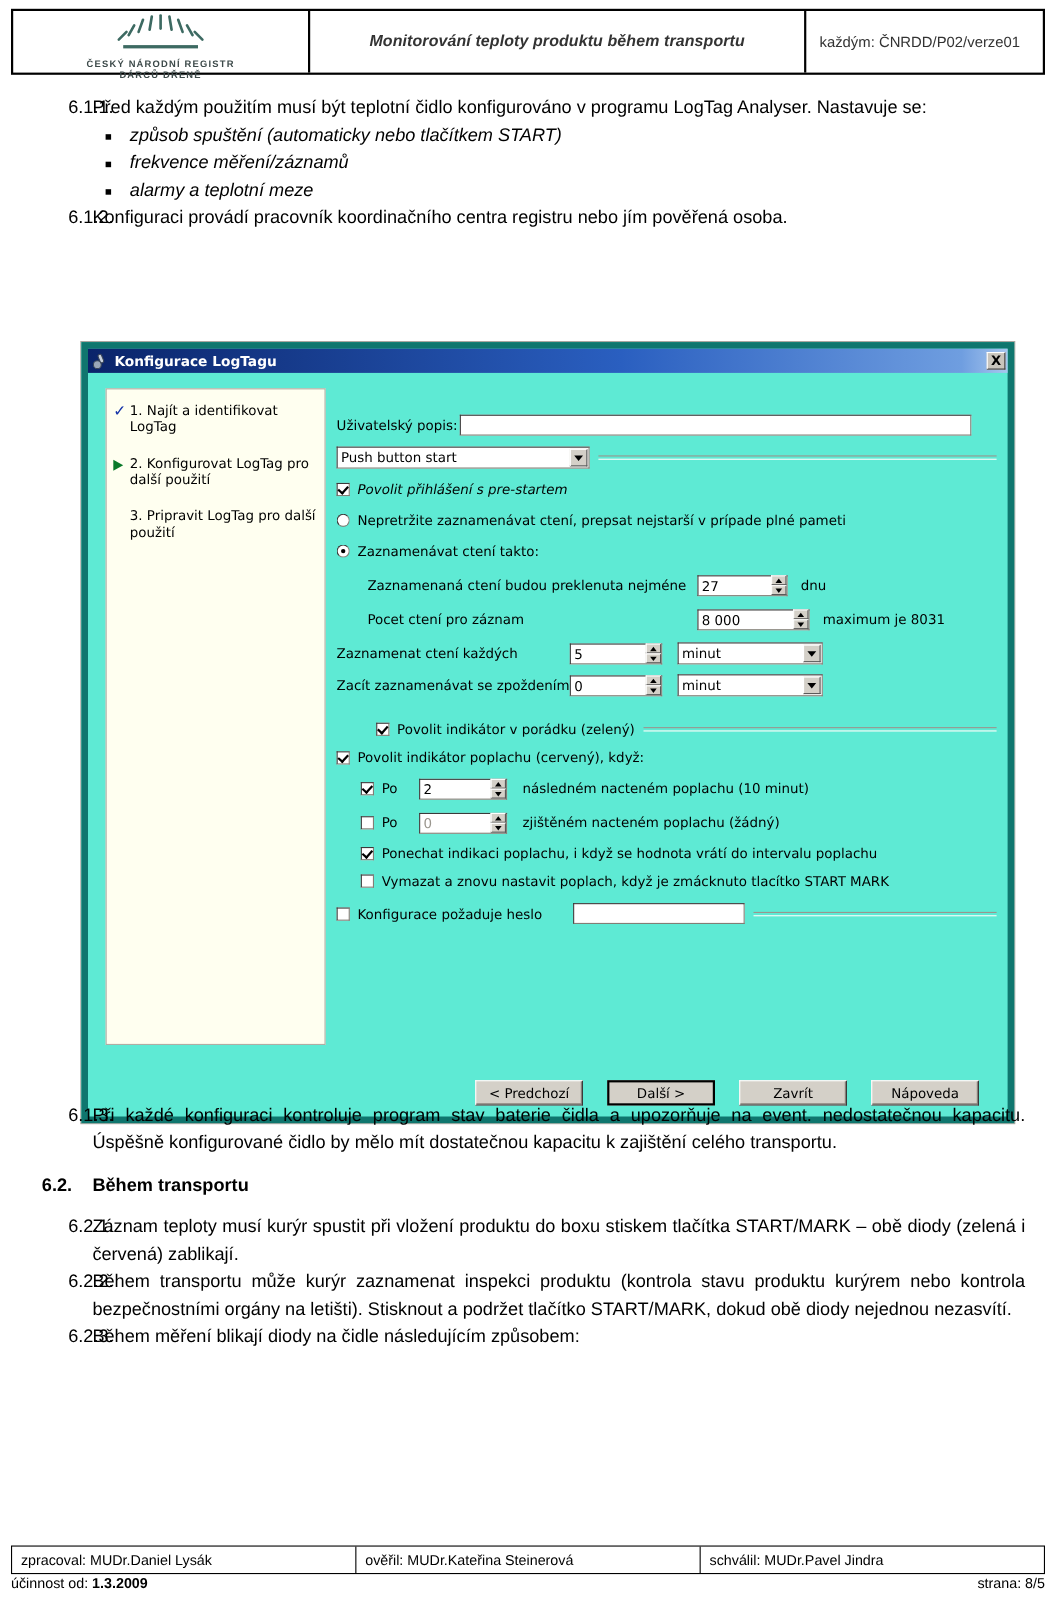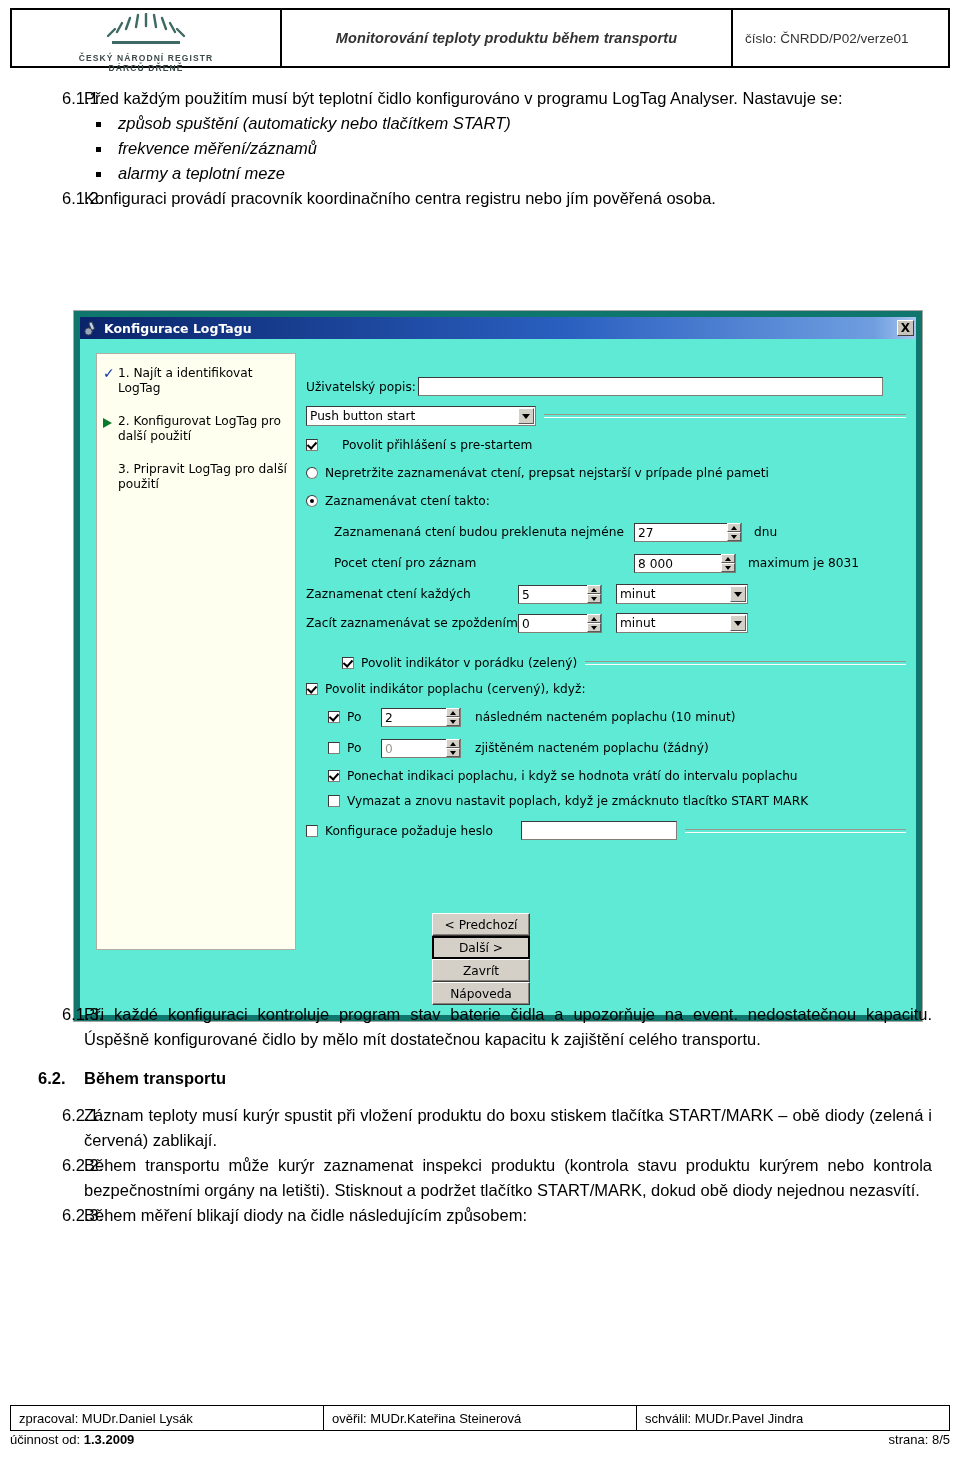--- a/index.html
+++ b/index.html
@@ -108,21 +108,21 @@
   .spin .sb .dn{border-left:3px solid transparent;border-right:3px solid transparent;border-top:4px solid #000;}
   .spin.disabled .tinput{color:#9a968e;background:#fff;}
 
   .cb{width:12px;height:12px;background:#fff;border:1px solid #827e76;border-top-color:#3a3a3a;border-left-color:#3a3a3a;
     box-sizing:border-box;display:inline-flex;align-items:center;justify-content:center;flex:0 0 12px;position:relative;}
   .cb.on:after{content:"";position:absolute;left:2px;top:0px;width:4px;height:7px;border:solid #000;border-width:0 2px 2px 0;transform:rotate(42deg);}
   .rb{width:12px;height:12px;border-radius:50%;background:#fff;border:1px solid #827e76;border-top-color:#3a3a3a;border-left-color:#3a3a3a;
     box-sizing:border-box;display:inline-flex;align-items:center;justify-content:center;flex:0 0 12px;position:relative;}
   .rb.on:after{content:"";width:4px;height:4px;border-radius:50%;background:#000;}
 
-  .btnrow{position:absolute;left:352px;bottom:22px;display:flex;flex-direction:column;}
+  .btnrow{position:absolute;left:352px;bottom:22px;display:flex;gap:22px;}
   .btn{
     min-width:98px;height:23px;background:#d4d0c8;
     border:1px solid #fff;border-right-color:#3a3a3a;border-bottom-color:#3a3a3a;
     box-shadow:inset -1px -1px 0 #888078;
     display:flex;align-items:center;justify-content:center;
     font-size:12.2px;box-sizing:border-box;color:#000;
   }
   .btn.default{border:2px solid #000;box-shadow:none;}
 
   
@@ -155,21 +155,21 @@
           <rect x="14" y="28" width="68" height="3" fill="#3d6a62"></rect>
         </svg>
         <div class="logo-txt1">ČESKÝ NÁRODNÍ REGISTR</div>
         <div class="logo-txt2">DÁRCŮ DŘENĚ</div>
       </div>
     </div>
     <div class="hdr-title">
       <span>Monitorování teploty produktu během transportu</span>
     </div>
     <div class="hdr-num">
-      <span>číslo: ČNRDD/P02/verze01</span>
+      <span>každým: ČNRDD/P02/verze01</span>
     </div>
   </div>
 
   <div class="body-txt" style="top:86px;">
     <div class="num-row">
       <div class="num">6.1.1.</div>
       <div class="txt">Před každým použitím musí být teplotní čidlo konfigurováno v programu LogTag Analyser. Nastavuje se:</div>
     </div>
     <ul class="bullets">
       <li>způsob spuštění (automaticky nebo tlačítkem START)</li>
@@ -222,37 +222,37 @@
         <div class="row" style="margin-top:10px;">
           <span class="combo" style="width:230px;">
             <span>Push button start</span>
             <span class="arrow"></span>
           </span>
           <span class="sep"></span>
         </div>
 
         <div class="row" style="margin-top:12px;">
           <span class="cb on"></span>
-          <span class="lbl" style="margin-left:24px;">Povolit přihlášení s pre-startem</span>
+          <span class="lbl" style="margin-left:7px;font-style:italic;">Povolit přihlášení s pre-startem</span>
         </div>
 
         <div class="row" style="margin-top:14px;">
           <span class="rb"></span>
           <span class="lbl" style="margin-left:7px;">Nepretržite zaznamenávat ctení, prepsat nejstarší v prípade plné pameti</span>
         </div>
 
         <div class="row" style="margin-top:14px;">
           <span class="rb on"></span>
           <span class="lbl" style="margin-left:7px;">Zaznamenávat ctení takto:</span>
         </div>
 
         <div class="row" style="margin-top:14px;padding-left:28px;">
           <span class="lbl" style="width:300px;">Zaznamenaná ctení budou preklenuta nejméne</span>
           <span class="spin">
-            <span class="tinput" style="width:108px;display:inline-block;">27</span>
+            <span class="tinput" style="width:82px;display:inline-block;">27</span>
             <span class="sbtns">
               <span class="sb">
                   <i class="up"></i>
                 </span>
               <span class="sb">
                   <i class="dn"></i>
                 </span>
             </span>
           </span>
           <span class="lbl" style="margin-left:12px;">dnu</span>

